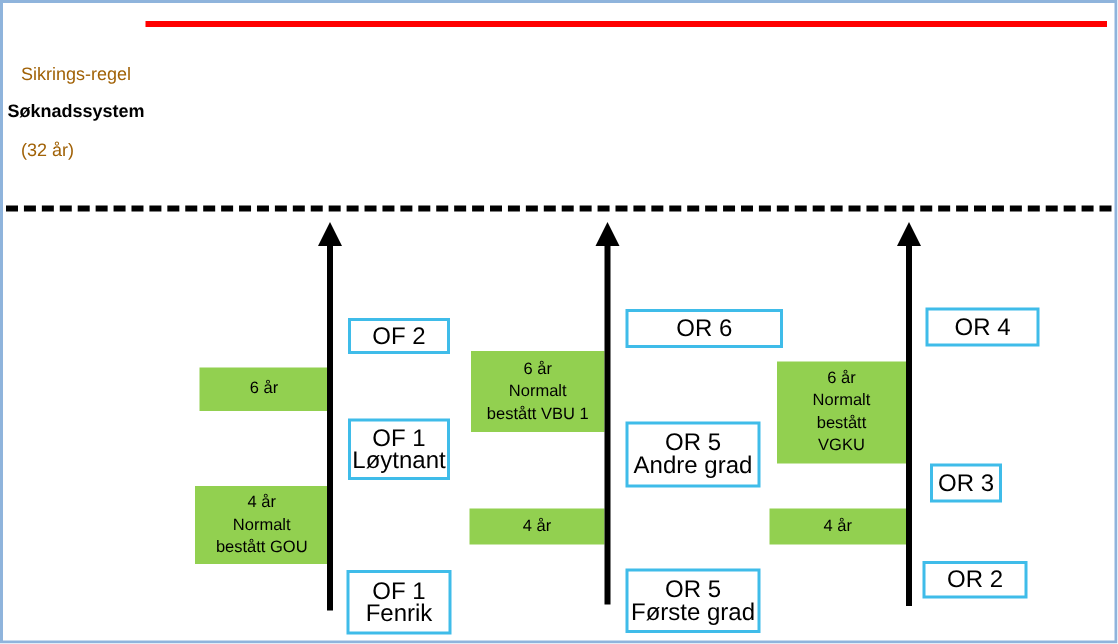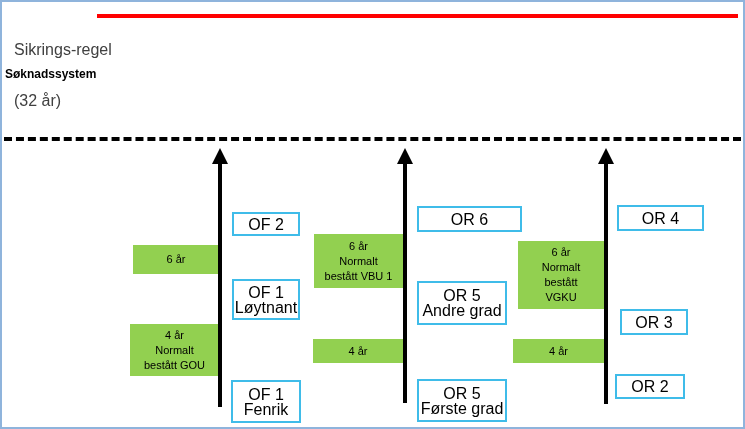--- a/index.html
+++ b/index.html
@@ -11,23 +11,23 @@
     background: #ffffff;
     border: 2px solid #8FB4DC;
     font-family: "Liberation Sans", sans-serif;
     color: #000;
     overflow: hidden;
   }
   .red-label {
     position: absolute;
     left: 12px;
     top: 5px;
-    font-size: 16px;
+    font-size: 12px;
     line-height: 17px;
-    color: #404040;
+    color: #a16207;
     white-space: pre;
   }
   .red-rule {
     position: absolute;
     left: 95px;
     top: 12px;
     width: 641px;
     height: 4px;
     background: #FF0000;
   }
@@ -151,23 +151,23 @@
 
   <div class="duration-box" style="left:516px; top:239px; width:86px; height:68px;">
     <span>6 år</span>
     <span>Normalt</span>
     <span>bestått</span>
     <span>VGKU</span>
   </div>
   <div class="duration-box" style="left:511px; top:337px; width:91px; height:24px;">
     <span>4 år</span>
   </div>
-  <div class="rank-box" style="left:615px; top:203px; width:87px; height:26px;">
+  <div class="rank-box" style="left:615px; top:203px; width:76px; height:26px;">
     <span>OR 4</span>
   </div>
-  <div class="rank-box" style="left:618px; top:307px; width:68px; height:26px;">
+  <div class="rank-box" style="left:618px; top:307px; width:48px; height:26px;">
     <span>OR 3</span>
   </div>
   <div class="rank-box" style="left:613px; top:372px; width:70px; height:25px;">
     <span>OR 2</span>
   </div>
 
 </div>
 
 </body></html>

